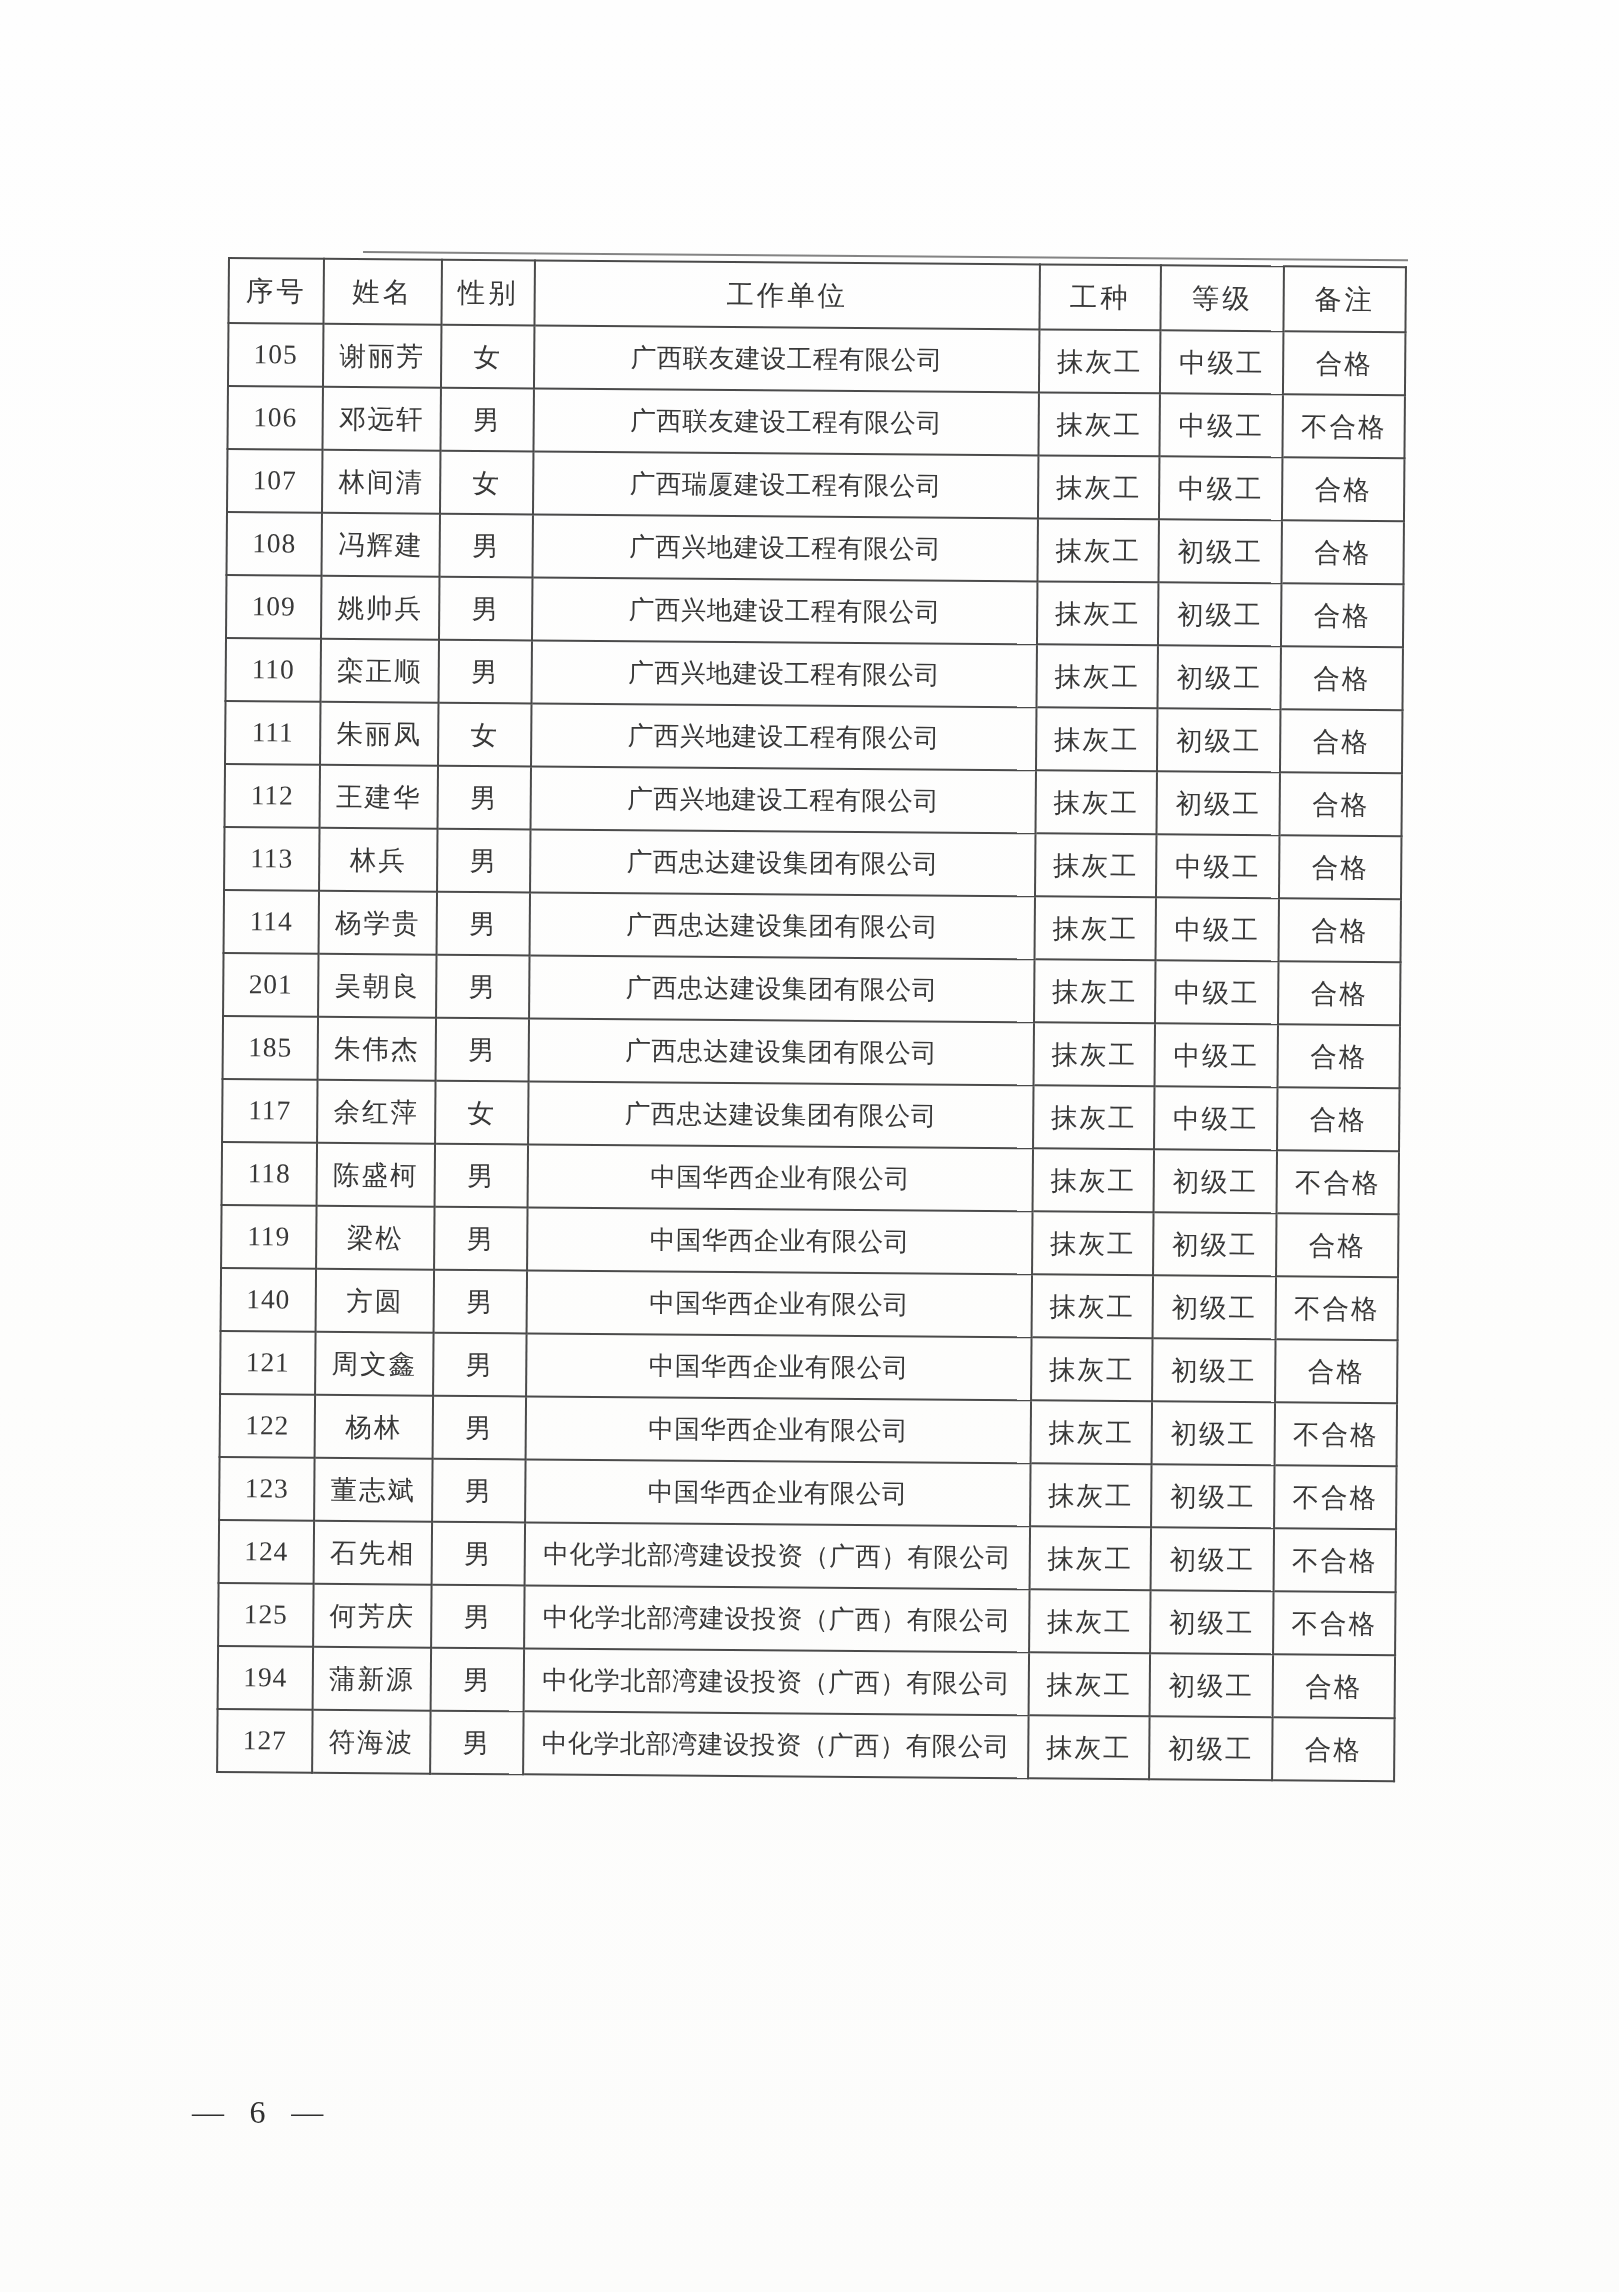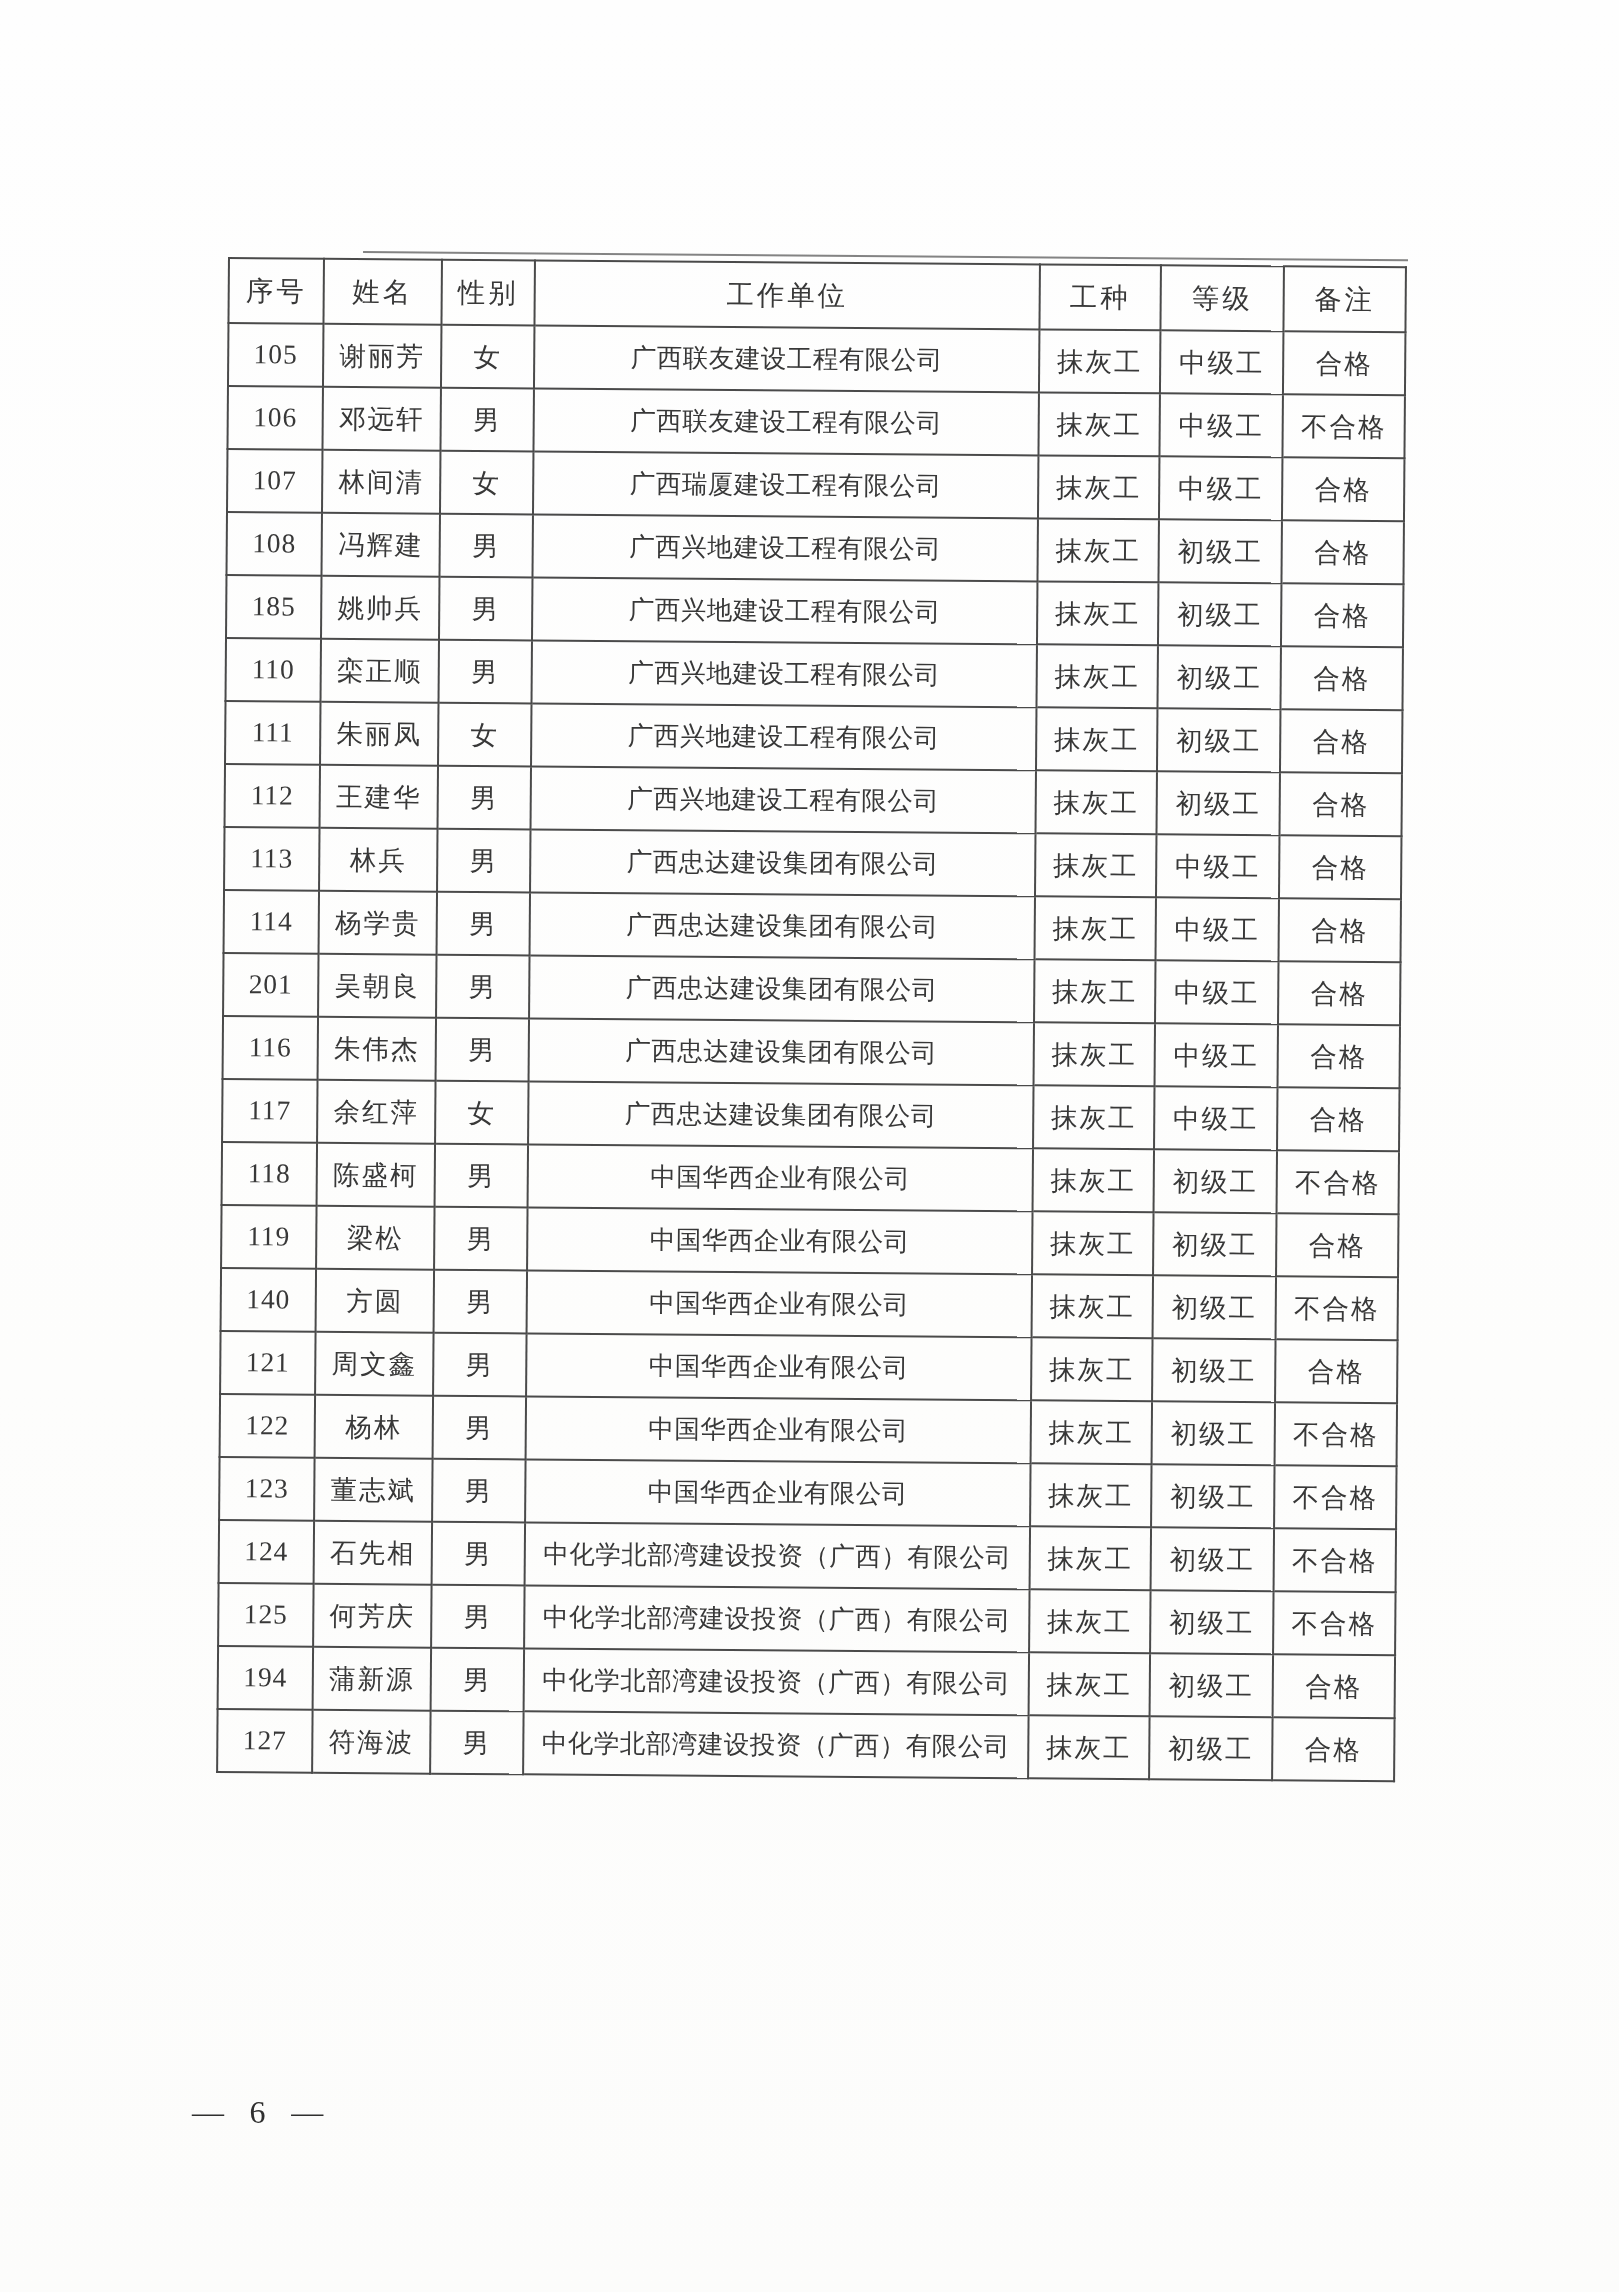--- a/index.html
+++ b/index.html
@@ -140,21 +140,21 @@
           <tr>
             <td class="cell-index">108</td>
             <td class="cell-name">冯辉建</td>
             <td class="cell-gender">男</td>
             <td class="cell-employer">广西兴地建设工程有限公司</td>
             <td class="cell-trade">抹灰工</td>
             <td class="cell-grade">初级工</td>
             <td class="cell-result">合格</td>
           </tr>
           <tr>
-            <td class="cell-index">185</td>
+            <td class="cell-index">109</td>
             <td class="cell-name">姚帅兵</td>
             <td class="cell-gender">男</td>
             <td class="cell-employer">广西兴地建设工程有限公司</td>
             <td class="cell-trade">抹灰工</td>
             <td class="cell-grade">初级工</td>
             <td class="cell-result">合格</td>
           </tr>
           <tr>
             <td class="cell-index">110</td>
             <td class="cell-name">栾正顺</td>
@@ -203,21 +203,21 @@
           <tr>
             <td class="cell-index">201</td>
             <td class="cell-name">吴朝良</td>
             <td class="cell-gender">男</td>
             <td class="cell-employer">广西忠达建设集团有限公司</td>
             <td class="cell-trade">抹灰工</td>
             <td class="cell-grade">中级工</td>
             <td class="cell-result">合格</td>
           </tr>
           <tr>
-            <td class="cell-index">116</td>
+            <td class="cell-index">185</td>
             <td class="cell-name">朱伟杰</td>
             <td class="cell-gender">男</td>
             <td class="cell-employer">广西忠达建设集团有限公司</td>
             <td class="cell-trade">抹灰工</td>
             <td class="cell-grade">中级工</td>
             <td class="cell-result">合格</td>
           </tr>
           <tr>
             <td class="cell-index">117</td>
             <td class="cell-name">余红萍</td>

